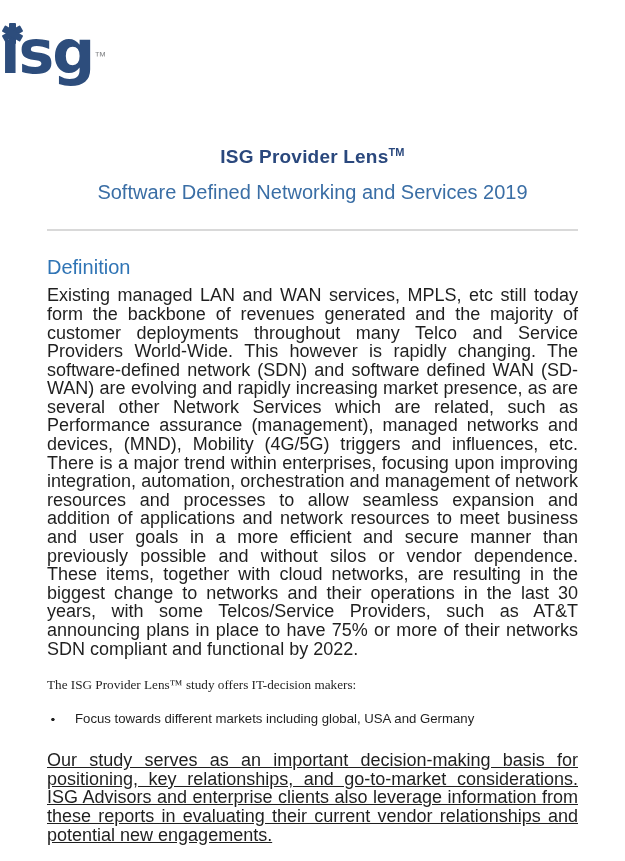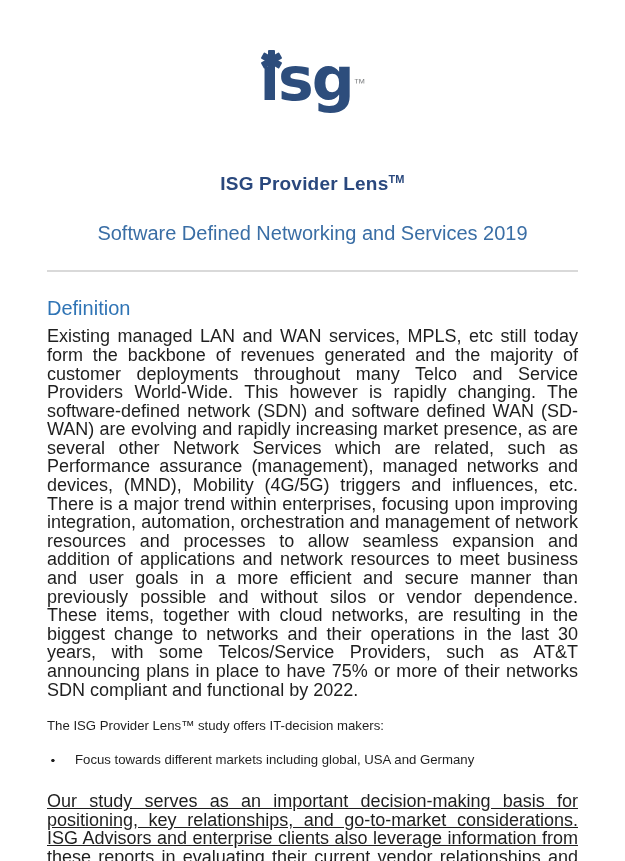--- a/index.html
+++ b/index.html
@@ -7,23 +7,22 @@
   body {
     width: 625px; height: 861px;
     background: #ffffff;
     font-family: "Liberation Sans", sans-serif;
     overflow: hidden;
   }
   .page { width: 625px; height: 861px; position: relative; }
 
   
   .logo-row {
-    padding-top: 49px;
+    padding-top: 22px;
     display: flex;
-    justify-content: center;
     align-items: baseline;
   }
   .logo-isg {
     position: relative;
     font-family: "DejaVu Sans", sans-serif;
     font-weight: 700;
     font-size: 60px;
     line-height: 1;
     letter-spacing: -2px;
     color: var(--logo-navy, #2d4d7c);
@@ -62,21 +61,21 @@
   
   .title-block { text-align: center; margin-top: 64px; }
   .doc-title {
     font-size: 19px;
     font-weight: 700;
     color: var(--title-blue, #2a487d);
     letter-spacing: 0.2px;
   }
   .doc-title sup { font-size: 11px; font-weight: 700; }
   .doc-subtitle {
-    margin-top: 27px;
+    margin-top: 13px;
     font-size: 20px;
     font-weight: 400;
     color: var(--subtitle-blue, #3a6ea5);
   }
   .divider {
     width: 531px; height: 2px;
     border: none;
     background: var(--divider-gray, #d9d9d9);
     margin: 25px auto 0;
   }
@@ -94,20 +93,21 @@
     font-size: 18px;
     line-height: 18.6px;
     color: var(--body-text, #1f1f1f);
     text-align: justify;
   }
   .study-line {
     margin: 18px 0 0;
     font-size: 13.2px;
     line-height: 18.6px;
     color: var(--body-text, #1f1f1f);
+    font-family: Liberation Serif, serif;
   }
   .offer-list {
     margin: 14px 0 0;
     padding: 0;
     list-style: none;
   }
   .offer-list li {
     position: relative;
     padding-left: 28px;
     font-size: 13.2px;

